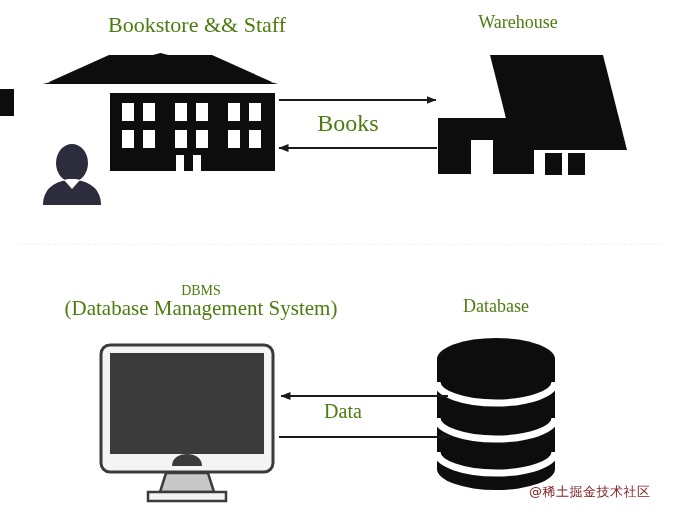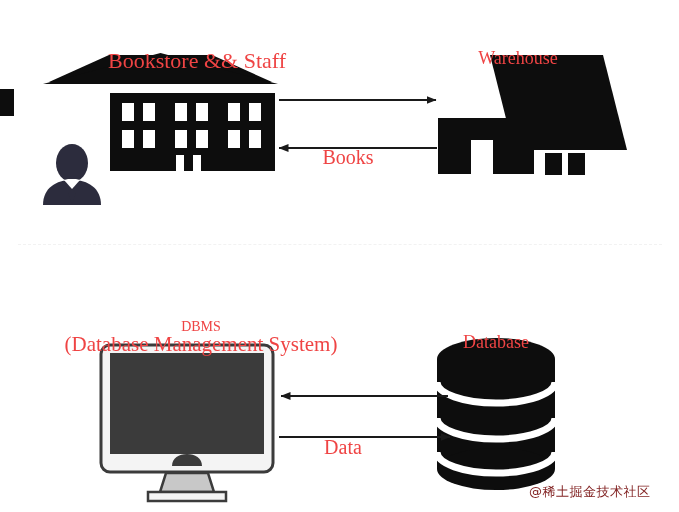--- a/index.html
+++ b/index.html
@@ -17,43 +17,42 @@
   }
   .canvas {
     position: absolute;
     inset: 0;
     width: 679px;
     height: 512px;
   }
   .label {
     position: absolute;
     font-family: "Liberation Serif", "DejaVu Serif", serif;
-    color: #ef4444;
+    color: #4d7c0f;
     white-space: nowrap;
     text-align: center;
     line-height: 1.15;
-    margin-top: 36px;
   }
   .lbl-bookstore {
     left: 74px;
     top: 12px;
     width: 246px;
     font-size: 22px;
   }
   .lbl-warehouse {
     left: 432px;
     top: 12px;
     width: 172px;
     font-size: 18px;
   }
   .lbl-books {
     left: 288px;
     top: 110px;
     width: 120px;
-    font-size: 20px;
+    font-size: 24px;
   }
   .lbl-dbms {
     left: 38px;
     top: 283px;
     width: 326px;
     font-size: 14px;
   }
   .lbl-dbms-sub {
     left: 18px;
     top: 296px;

